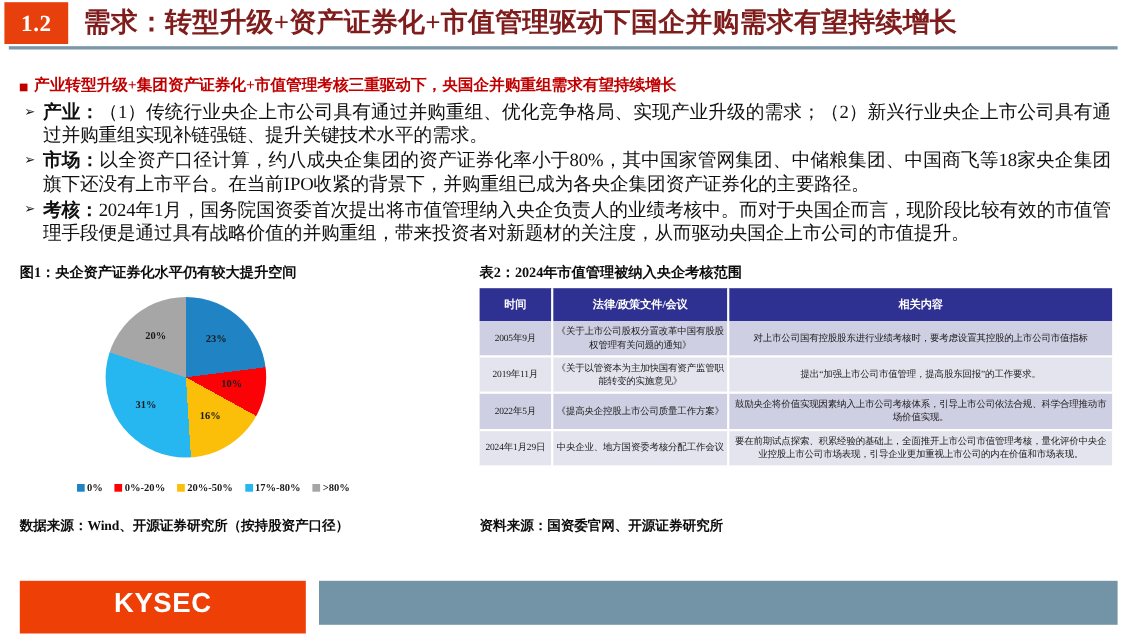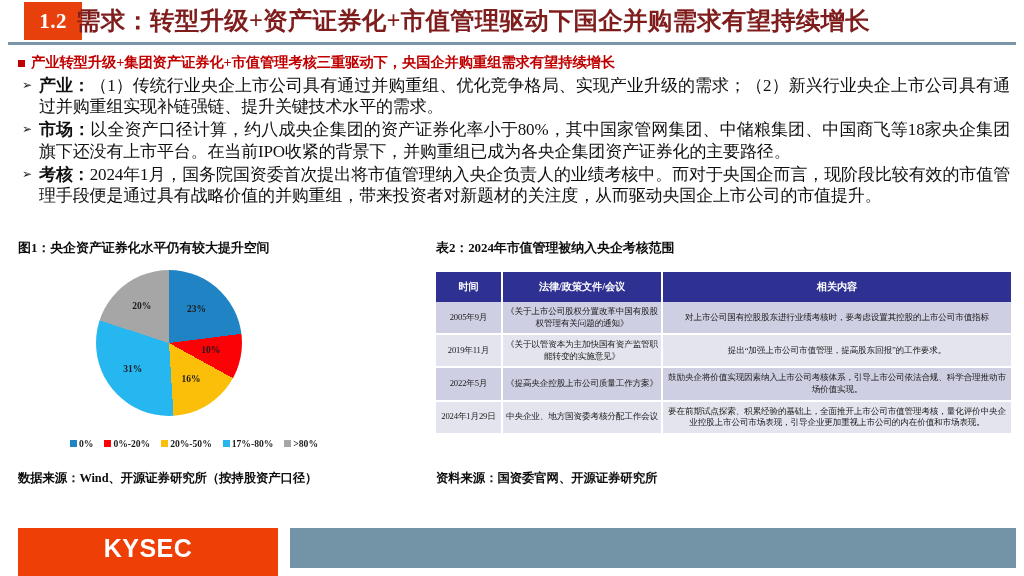--- a/index.html
+++ b/index.html
@@ -17,21 +17,21 @@
 
   
   .slide-header {
     position: absolute;
     left: 0; top: 0;
     width: 1024px;
     height: 46px;
   }
   .header-badge {
     position: absolute;
-    left: 24px; top: 2px;
+    left: 4px; top: 2px;
     width: 58px; height: 38px;
     background: #E8400C;
     color: #ffffff;
     font-family: "Liberation Serif", serif;
     font-weight: bold;
     font-size: 21px;
     line-height: 38px;
     text-align: center;
     letter-spacing: 0.5px;
   }
@@ -59,20 +59,21 @@
   
   .content {
     position: absolute;
     left: 0; top: 52px;
     width: 1024px;
   }
   .lead-row {
     display: flex;
     align-items: flex-start;
     padding: 0 16px 0 18px;
+    margin-top: 16px;
   }
   .lead-bullet {
     width: 13px;
     flex: 0 0 13px;
     color: #C00000;
     font-size: 9px;
     line-height: 20px;
     padding-top: 1px;
   }
   .lead-bullet i {
@@ -174,21 +175,21 @@
   }
   .legend-swatch {
     width: 7px; height: 7px;
     display: inline-block;
     flex: 0 0 7px;
   }
 
   
   .tbl-wrap {
     position: absolute;
-    left: 436px; top: 272px;
+    left: 436px; top: 262px;
     width: 455px;
   }
   table.policy {
     border-collapse: collapse;
     width: 575px;
     table-layout: fixed;
     font-family: "Liberation Serif", "DejaVu Serif", serif;
   }
   table.policy th {
     background: #2E3192;

